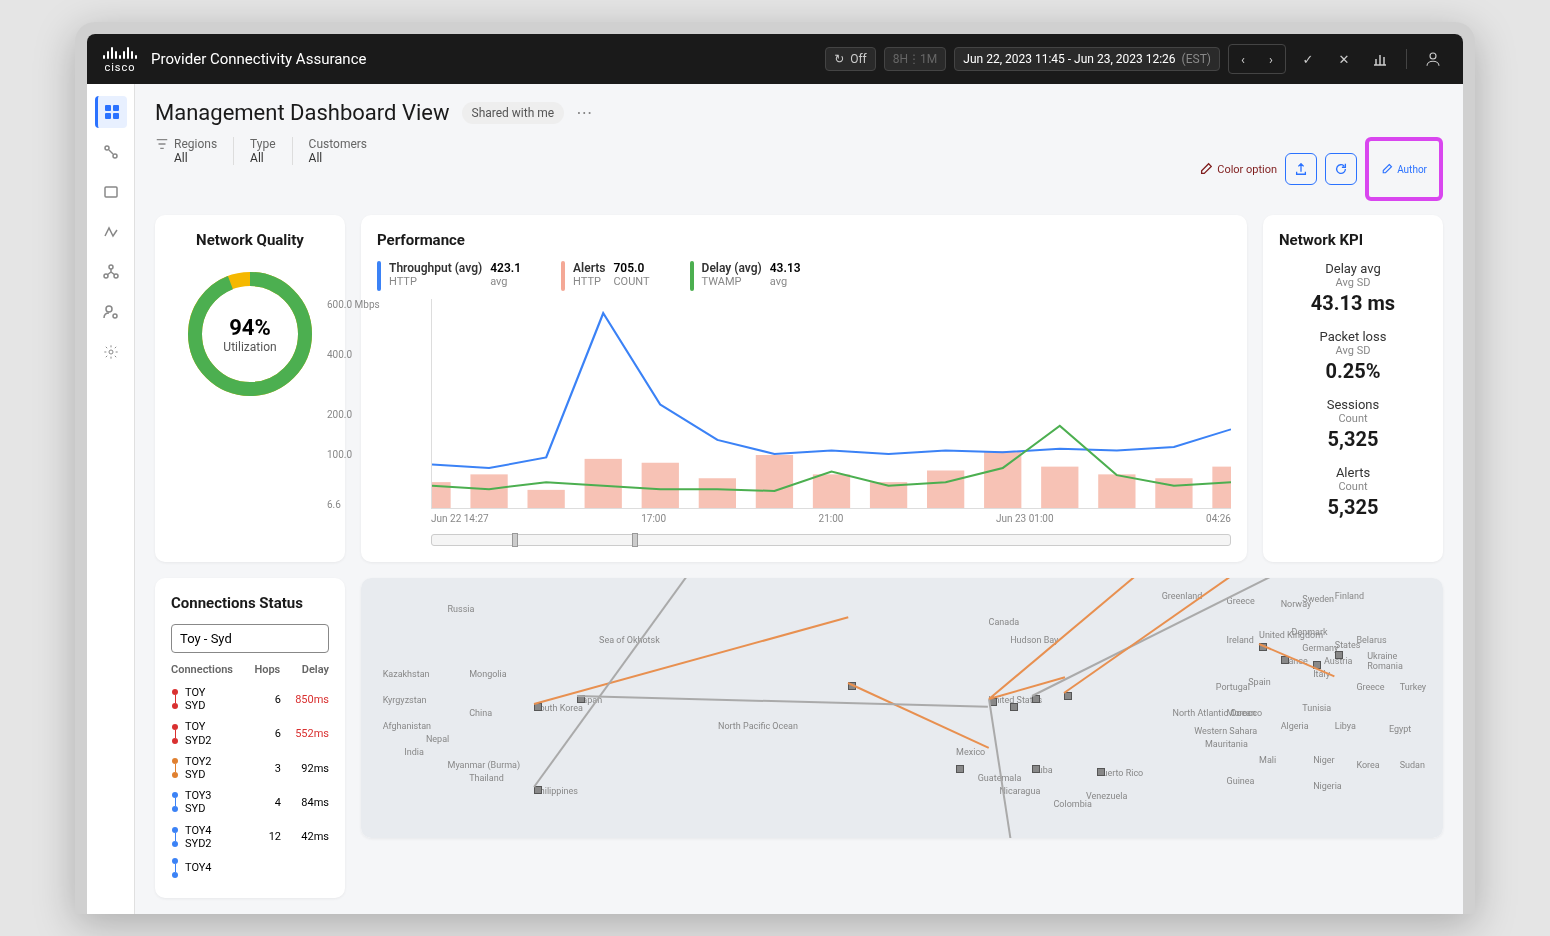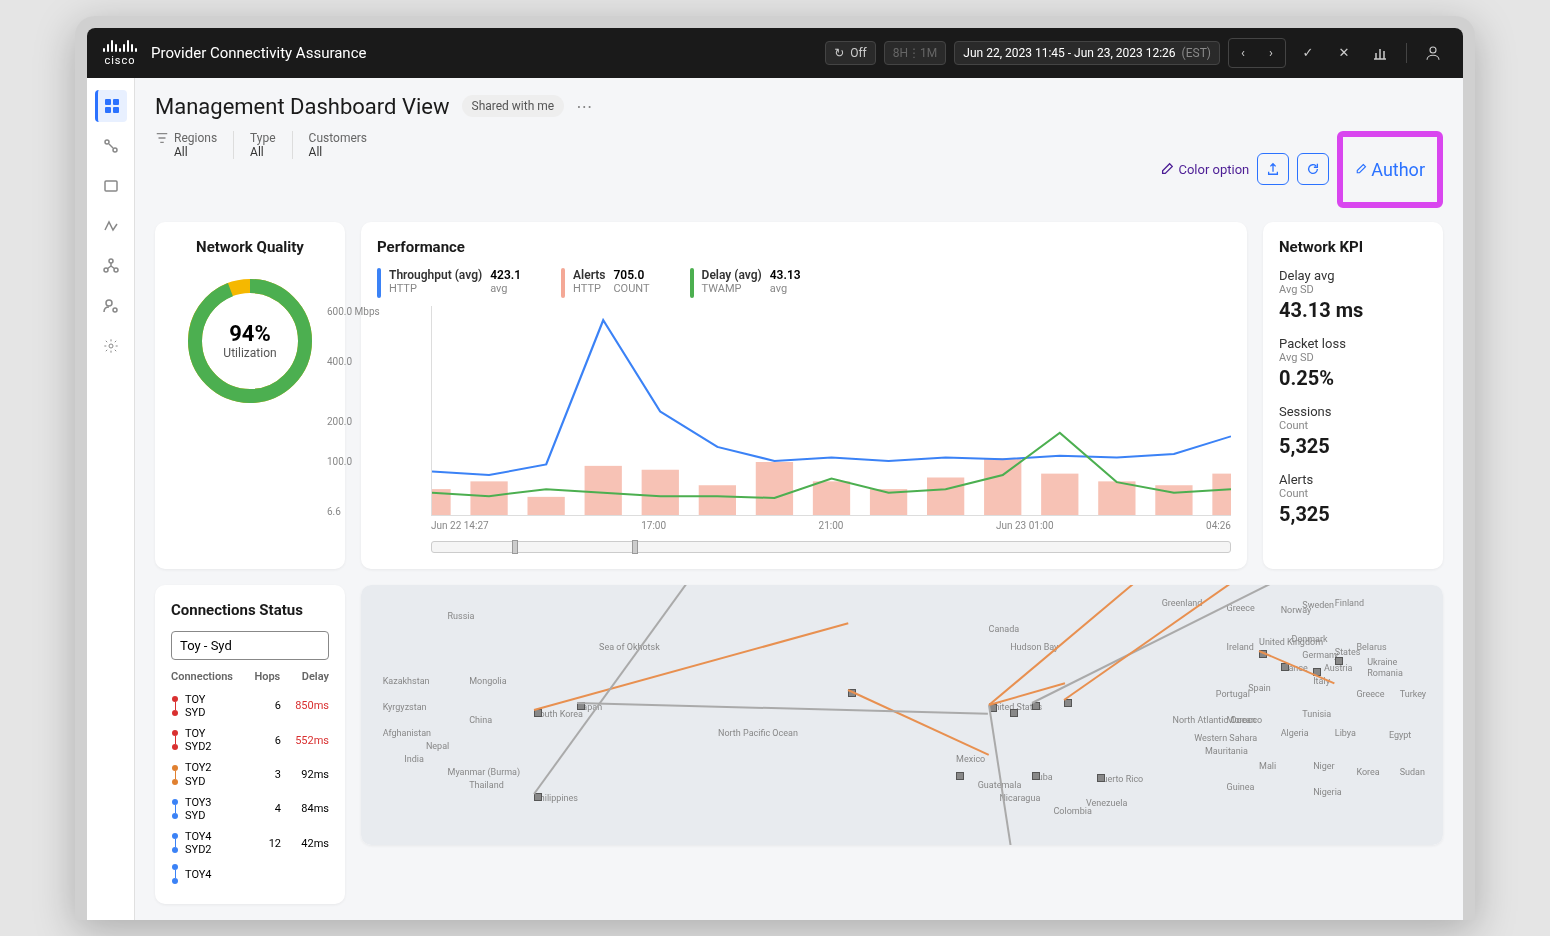--- a/index.html
+++ b/index.html
@@ -24,23 +24,23 @@
 .page-head{display:flex;align-items:center;gap:12px;margin-bottom:12px;}
 .page-title{font-size:22px;font-weight:400;color:#1a1a1a;}
 .pill{background:#eee;border-radius:12px;padding:4px 10px;font-size:12px;color:#555;}
 .dots{color:#888;font-size:16px;cursor:pointer;}
 .sub-head{display:flex;align-items:flex-start;gap:5px;margin-bottom:14px;font-size:12px;color:#666;}
 .filter-icon{color:#888;}
 .filter-group{display:flex;gap:16px;}
 .filter-col{display:flex;flex-direction:column;border-right:1px solid #ddd;padding-right:16px;}
 .filter-col:last-child{border:none;}
 .sub-head-right{margin-left:auto;display:flex;gap:8px;align-items:center;}
-.link-btn{color:#4c1d95;font-size:13px;cursor:pointer;display:flex;align-items:center;gap:4px;}
+.link-btn{color:#7f1d1d;font-size:11px;cursor:pointer;display:flex;align-items:center;gap:4px;}
 .sq-btn{width:32px;height:32px;border:1px solid #2b72ff;border-radius:6px;display:flex;align-items:center;justify-content:center;color:#2b72ff;cursor:pointer;}
-.author-btn{border:6px solid #d946ef;border-radius:6px;padding:22px 12px;color:#2b72ff;font-size:18px;cursor:pointer;display:flex;align-items:center;gap:4px;}
+.author-btn{border:4px solid #d946ef;border-radius:6px;padding:22px 12px;color:#2b72ff;font-size:10px;cursor:pointer;display:flex;align-items:center;gap:4px;}
 .grid-row{display:flex;gap:16px;margin-bottom:16px;}
 .card{background:#fff;border-radius:10px;padding:16px;box-shadow:0 1px 3px rgba(0,0,0,.06);}
 .card-title{font-size:15px;font-weight:700;color:#1a1a1a;margin-bottom:12px;}
 .nq-card{width:190px;display:flex;flex-direction:column;align-items:center;}
 .donut{position:relative;width:130px;height:130px;margin:8px 0;}
 .donut svg{transform:rotate(-90deg);}
 .donut-text{position:absolute;inset:0;display:flex;flex-direction:column;align-items:center;justify-content:center;}
 .donut-val{font-size:22px;font-weight:700;}
 .donut-label{font-size:12px;color:#555;}
 .perf-card{flex:1;min-width:0;}
@@ -51,21 +51,21 @@
 .legend-name{font-weight:600;color:#333;}
 .legend-sub{color:#888;font-size:11px;}
 .legend-val{display:flex;flex-direction:column;align-items:flex-start;}
 .legend-num{font-weight:600;}
 .chart-area{position:relative;height:210px;border-left:1px solid #ddd;border-bottom:1px solid #ddd;}
 .y-label{position:absolute;left:-50px;font-size:10px;color:#888;}
 .x-labels{display:flex;justify-content:space-between;font-size:10px;color:#888;margin-top:4px;}
 .range-bar{height:12px;border:1px solid #ccc;border-radius:3px;margin-top:10px;position:relative;background:#f5f5f5;}
 .range-handle{position:absolute;width:6px;height:14px;background:#ccc;border:1px solid #999;top:-2px;}
 .kpi-card{width:180px;}
-.kpi-group{margin-bottom:14px;}
+.kpi-group{margin-bottom:14px;text-align:center;}
 .kpi-name{font-size:13px;color:#333;}
 .kpi-sub{font-size:11px;color:#888;}
 .kpi-val{font-size:20px;font-weight:700;color:#1a1a1a;margin-top:2px;}
 .conn-card{width:190px;}
 .conn-input{width:100%;border:1px solid #888;border-radius:4px;padding:6px 8px;font-size:13px;margin-bottom:10px;}
 .conn-headers{display:flex;justify-content:space-between;font-size:11px;color:#666;font-weight:600;margin-bottom:6px;}
 .conn-row{display:flex;align-items:center;font-size:11px;padding:4px 0;gap:6px;}
 .conn-dot{width:8px;height:20px;display:flex;flex-direction:column;align-items:center;justify-content:space-between;}
 .cdot{width:6px;height:6px;border-radius:50%;}
 .conn-names{flex:1;line-height:1.2;}

